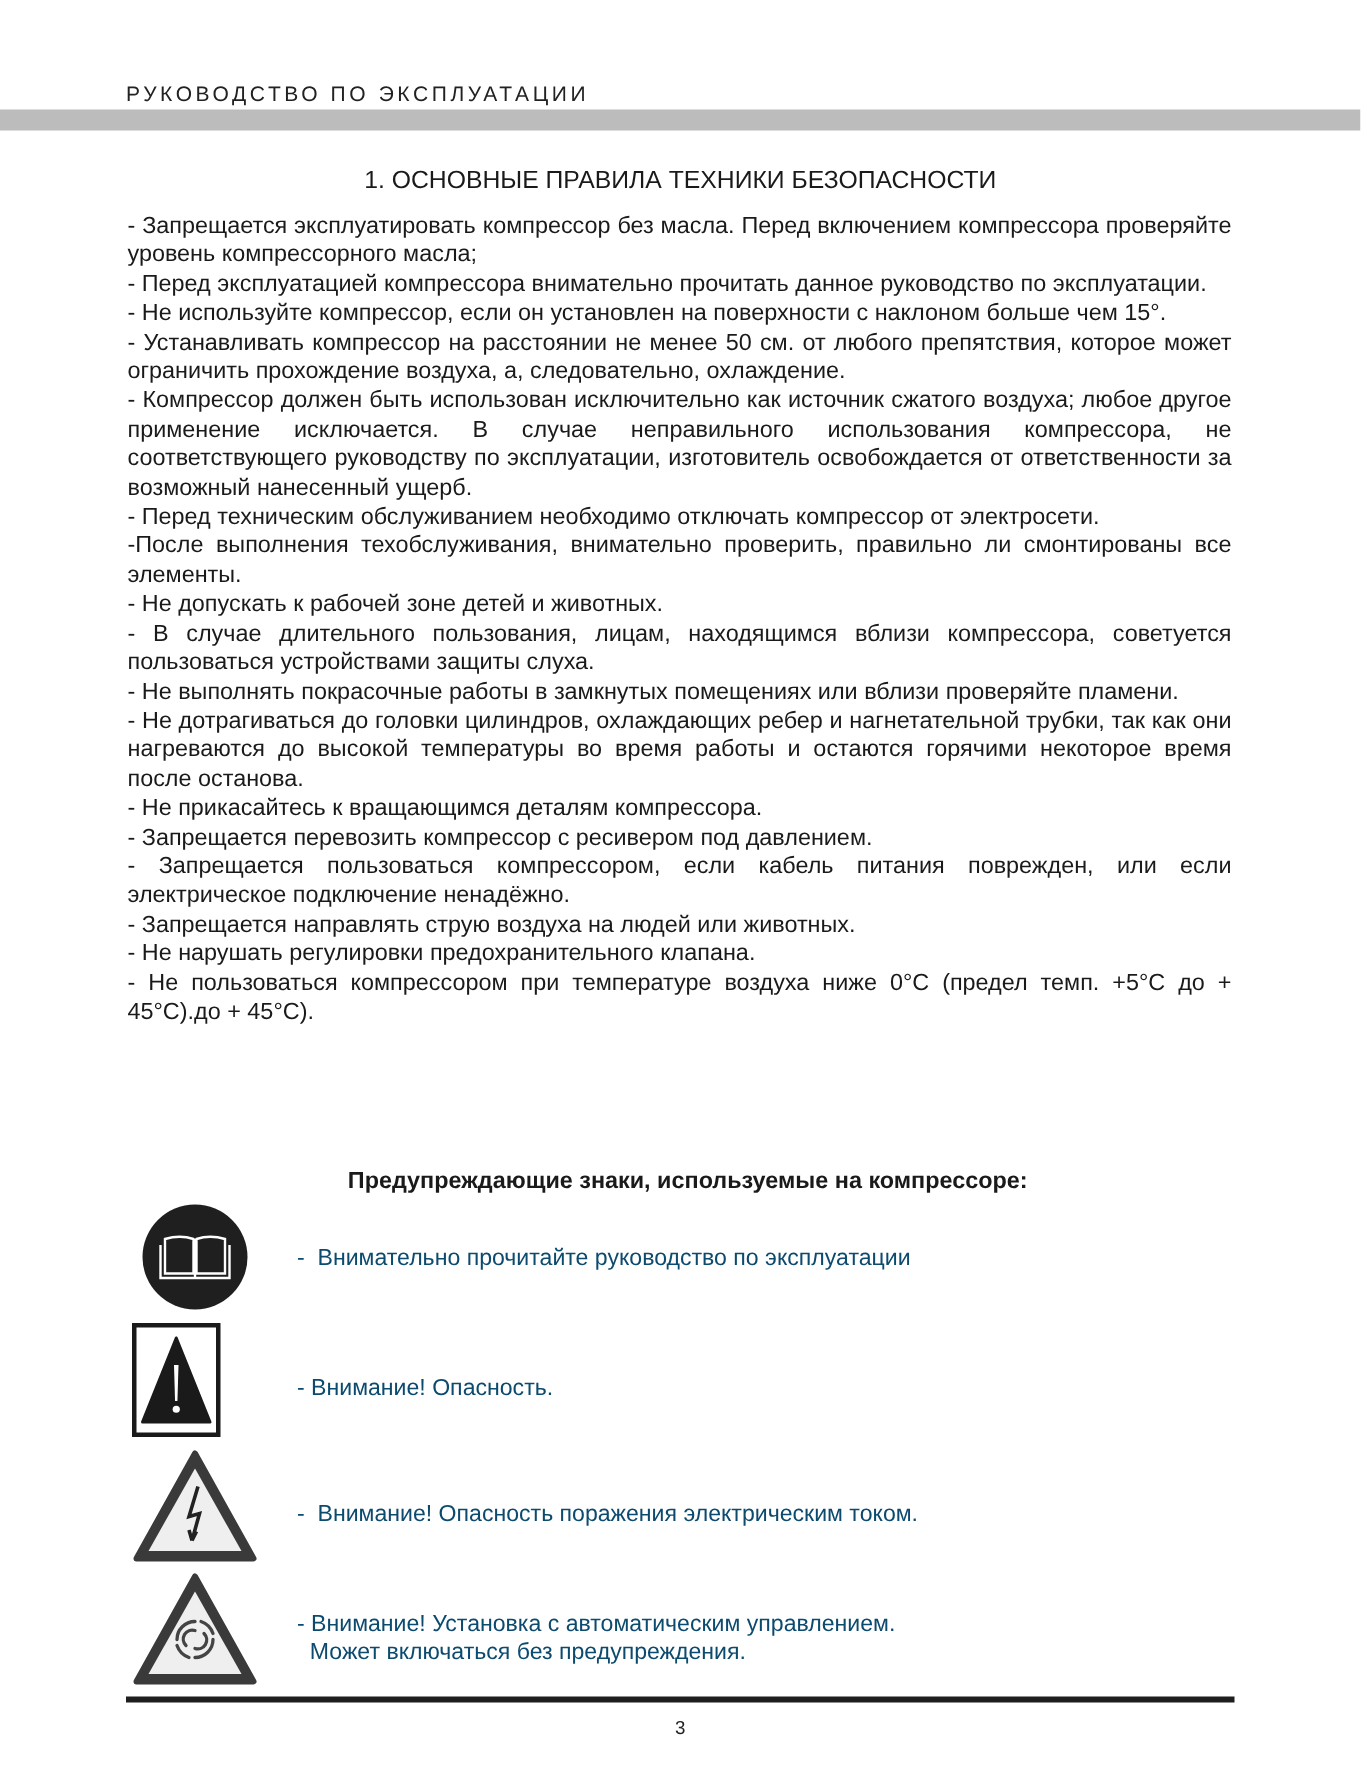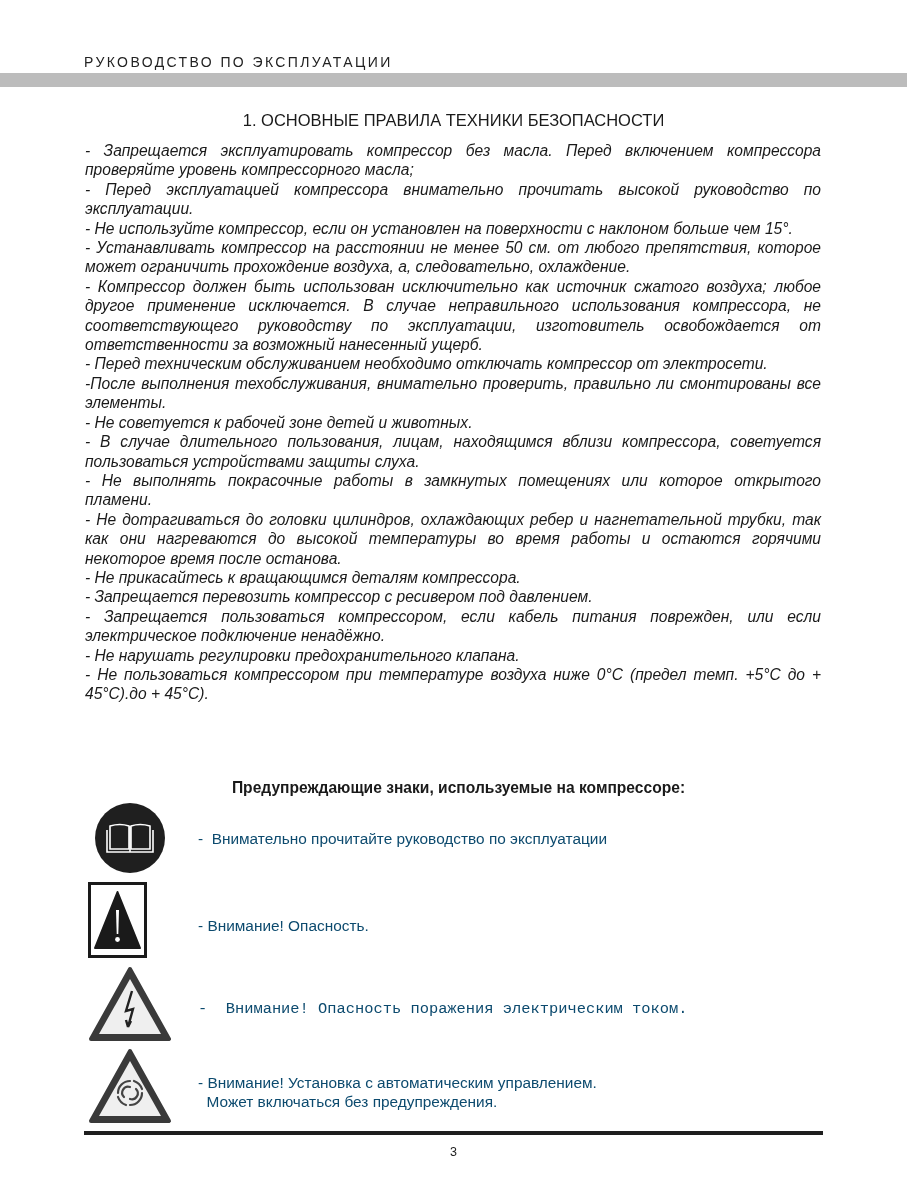--- a/index.html
+++ b/index.html
@@ -47,21 +47,20 @@
       top: 141px;
       width: 736px;
       font-size: 15.6px;
       line-height: 19.4px;
       text-align: justify;
       color: #1a1a1a;
     }
     .rules p {
       margin: 0;
       font-stretch: condensed;
-      font-style: italic;
     }
     .signs-title {
       position: absolute;
       left: 0;
       width: 907px;
       top: 779px;
       text-align: center;
       font-size: 15.6px;
       font-weight: bold;
       padding-left: 10px;
@@ -109,33 +108,34 @@
 </head>
 <body>
 
 <div class="running-header">РУКОВОДСТВО ПО ЭКСПЛУАТАЦИИ</div>
 <div class="header-band"></div>
 
 <h1 class="section-title" style="margin:0;">1. ОСНОВНЫЕ ПРАВИЛА ТЕХНИКИ БЕЗОПАСНОСТИ</h1>
 
 <div class="rules">
   <p>- Запрещается эксплуатировать компрессор без масла. Перед включением компрессора проверяйте уровень компрессорного масла;</p>
-  <p>- Перед эксплуатацией компрессора внимательно прочитать высокой руководство по эксплуатации.</p>
+  <p>- Перед эксплуатацией компрессора внимательно прочитать данное руководство по эксплуатации.</p>
   <p>- Не используйте компрессор, если он установлен на поверхности с наклоном больше чем 15°.</p>
   <p>- Устанавливать компрессор на расстоянии не менее 50 см. от любого препятствия, которое может ограничить прохождение воздуха, а, следовательно, охлаждение.</p>
   <p>- Компрессор должен быть использован исключительно как источник сжатого воздуха; любое другое применение исключается. В случае неправильного использования компрессора, не соответствующего руководству по эксплуатации, изготовитель освобождается от ответственности за возможный нанесенный ущерб.</p>
   <p>- Перед техническим обслуживанием необходимо отключать компрессор от электросети.</p>
   <p>-После выполнения техобслуживания, внимательно проверить, правильно ли смонтированы все элементы.</p>
-  <p>- Не советуется к рабочей зоне детей и животных.</p>
+  <p>- Не допускать к рабочей зоне детей и животных.</p>
   <p>- В случае длительного пользования, лицам, находящимся вблизи компрессора, советуется пользоваться устройствами защиты слуха.</p>
-  <p>- Не выполнять покрасочные работы  в замкнутых помещениях или которое открытого пламени.</p>
+  <p>- Не выполнять покрасочные работы  в замкнутых помещениях или вблизи проверяйте пламени.</p>
   <p>- Не дотрагиваться до головки цилиндров, охлаждающих ребер и нагнетательной трубки, так как они нагреваются до высокой температуры во время работы и остаются горячими некоторое время после останова.</p>
   <p>- Не прикасайтесь к вращающимся деталям компрессора.</p>
   <p>- Запрещается перевозить компрессор с ресивером под давлением.</p>
   <p>- Запрещается пользоваться компрессором, если кабель питания поврежден, или если электрическое подключение ненадёжно.</p>
+  <p>- Запрещается направлять струю воздуха на людей или животных.</p>
   <p>- Не нарушать регулировки предохранительного клапана.</p>
   <p>- Не пользоваться компрессором при температуре воздуха ниже 0°C (предел темп. +5°C до + 45°C).до + 45°C).</p>
 </div>
 
 <div class="signs-title">Предупреждающие знаки, используемые на компрессоре:</div>
 
 <div class="sign-row" style="top:802px;">
   <span class="sign-icon">
     <svg width="84" height="84" viewBox="0 0 84 84">
       <circle cx="42" cy="36" r="35" fill="#1f1f1f"></circle>
@@ -155,21 +155,21 @@
     <svg width="84" height="84" viewBox="0 0 84 84">
       <rect x="1.5" y="1.5" width="56" height="73" fill="#ffffff" stroke="#1a1a1a" stroke-width="3"></rect>
       <path d="M29.5 10 L52 66 L7 66 Z" fill="#1a1a1a" stroke="#1a1a1a" stroke-width="2" stroke-linejoin="round"></path>
       <path d="M28 28 L31 28 L30.3 52 L28.7 52 Z" fill="#ffffff"></path>
       <circle cx="29.5" cy="57.5" r="2.4" fill="#ffffff"></circle>
     </svg>
   </span>
   <div class="sign-text" style="top:34px;">- Внимание! Опасность.</div>
 </div>
 
-<div class="sign-row" style="top:965px;font-family:Liberation Mono, monospace;">
+<div class="sign-row" style="top:965px;">
   <span class="sign-icon">
     <svg width="84" height="84" viewBox="0 0 84 84">
       <path d="M42 4 L81 74 L3 74 Z" fill="#3a3a3a" stroke="#3a3a3a" stroke-width="4" stroke-linejoin="round"></path>
       <path d="M42 14 L73 69 L11 69 Z" fill="#efefef"></path>
       <path d="M44 26 L38 46 L45 44 L40 62 L43 56 M40 62 L38 55" fill="none" stroke="#222" stroke-width="2.4" stroke-linejoin="miter"></path>
     </svg>
   </span>
   <div class="sign-text" style="top:35px;">-  Внимание! Опасность поражения электрическим током.</div>
 </div>
 

